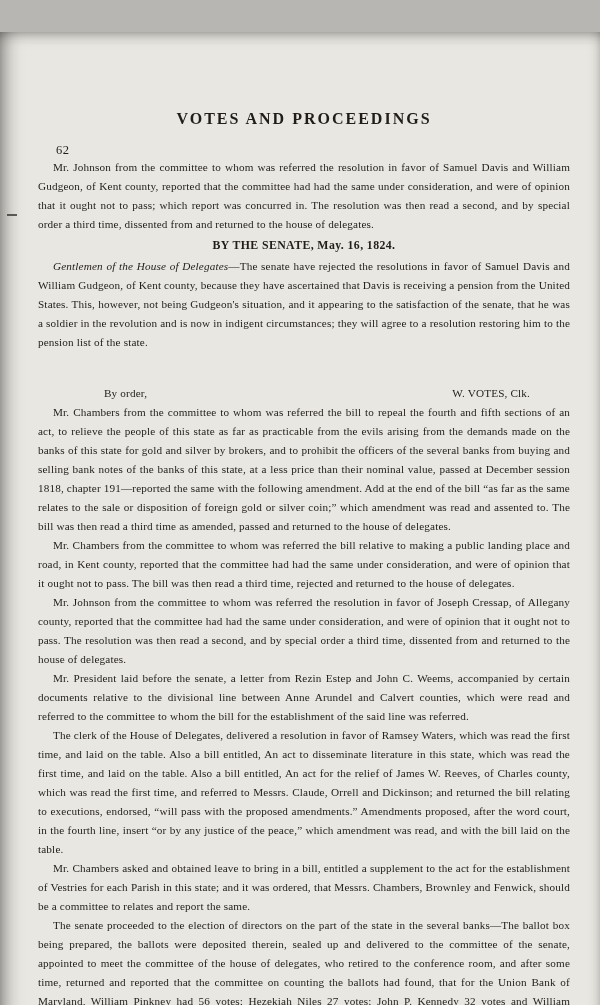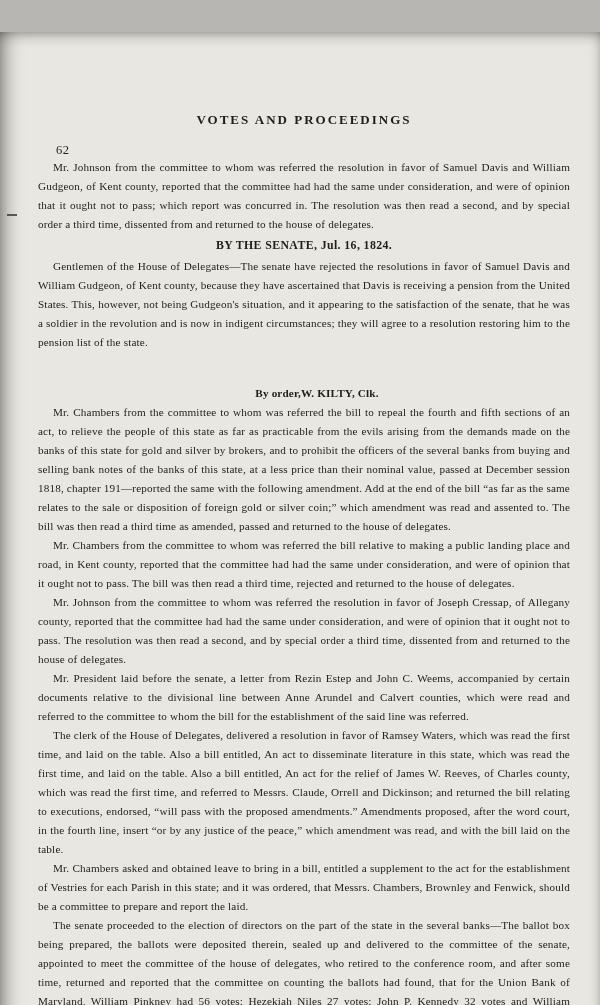--- a/index.html
+++ b/index.html
@@ -29,21 +29,21 @@
     margin-bottom: 15px;
     height: 16px;
   }
   .page-number {
     position: absolute;
     left: 18px; top: 1px;
     font-size: 12.5px;
     letter-spacing: .5px;
   }
   .page-title {
-    font-size: 13px;
+    font-size: 16px;
     font-weight: bold;
     letter-spacing: 2px;
   }
   .page-body {
     font-size: 11.2px;
     line-height: 19px;
     letter-spacing: .15px;
     text-align: justify;
   }
   .para {
@@ -53,54 +53,53 @@
   .center-heading {
     text-align: center;
     text-indent: 0;
     font-weight: bold;
     font-size: 11.8px;
     margin: 2px 0 2px 0;
     letter-spacing: .4px;
   }
   .by-order {
     display: flex;
-    justify-content: center;
+    justify-content: space-between;
     padding-left: 66px;
     padding-right: 40px;
     margin: 0;
-    font-weight: bold;
   }
-  .italic-lead { }
+  .italic-lead { font-style: italic; }
   .scan-mark {
     position: absolute;
     left: 7px; top: 150px;
     width: 10px; height: 2px;
     background: #3a3835;
     opacity: .8;
   }
 </style>
 </head>
 <body>
 
 <div class="page">
   <div class="scan-mark"></div>
   <div class="page-header">
     <span class="page-number">62</span>
     <span class="page-title">VOTES AND PROCEEDINGS</span>
   </div>
   <div class="page-body" id="page-body">
       <p class="para">Mr. Johnson from the committee to whom was referred the resolution in favor of Samuel Davis and William Gudgeon, of Kent county, reported that the committee had had the same under consideration, and were of opinion that it ought not to pass; which report was concurred in. The resolution was then read a second, and by special order a third time, dissented from and returned to the house of delegates.</p>
-      <p class="para center-heading">BY THE SENATE, Jul. 16, 1824.</p>
+      <p class="para center-heading">BY THE SENATE, May. 16, 1824.</p>
       <p class="para"><span class="italic-lead">Gentlemen of the House of Delegates</span><span>—The senate have rejected the resolutions in favor of Samuel Davis and William Gudgeon, of Kent county, because they have ascertained that Davis is receiving a pension from the United States. This, however, not being Gudgeon's situation, and it appearing to the satisfaction of the senate, that he was a soldier in the revolution and is now in indigent circumstances; they will agree to a resolution restoring him to the pension list of the state.</span></p>
       <div class="by-order">
         <span>By order,</span>
-        <span>W. KILTY, Clk.</span>
+        <span>W. VOTES, Clk.</span>
       </div>
       <p class="para">Mr. Chambers from the committee to whom was referred the bill to repeal the fourth and fifth sections of an act, to relieve the people of this state as far as practicable from the evils arising from the demands made on the banks of this state for gold and silver by brokers, and to prohibit the officers of the several banks from buying and selling bank notes of the banks of this state, at a less price than their nominal value, passed at December session 1818, chapter 191—reported the same with the following amendment. Add at the end of the bill “as far as the same relates to the sale or disposition of foreign gold or silver coin;” which amendment was read and assented to. The bill was then read a third time as amended, passed and returned to the house of delegates.</p>
       <p class="para">Mr. Chambers from the committee to whom was referred the bill relative to making a public landing place and road, in Kent county, reported that the committee had had the same under consideration, and were of opinion that it ought not to pass. The bill was then read a third time, rejected and returned to the house of delegates.</p>
       <p class="para">Mr. Johnson from the committee to whom was referred the resolution in favor of Joseph Cressap, of Allegany county, reported that the committee had had the same under consideration, and were of opinion that it ought not to pass. The resolution was then read a second, and by special order a third time, dissented from and returned to the house of delegates.</p>
       <p class="para">Mr. President laid before the senate, a letter from Rezin Estep and John C. Weems, accompanied by certain documents relative to the divisional line between Anne Arundel and Calvert counties, which were read and referred to the committee to whom the bill for the establishment of the said line was referred.</p>
       <p class="para">The clerk of the House of Delegates, delivered a resolution in favor of Ramsey Waters, which was read the first time, and laid on the table. Also a bill entitled, An act to disseminate literature in this state, which was read the first time, and laid on the table. Also a bill entitled, An act for the relief of James W. Reeves, of Charles county, which was read the first time, and referred to Messrs. Claude, Orrell and Dickinson; and returned the bill relating to executions, endorsed, “will pass with the proposed amendments.” Amendments proposed, after the word court, in the fourth line, insert “or by any justice of the peace,” which amendment was read, and with the bill laid on the table.</p>
-      <p class="para">Mr. Chambers asked and obtained leave to bring in a bill, entitled a supplement to the act for the establishment of Vestries for each Parish in this state; and it was ordered, that Messrs. Chambers, Brownley and Fenwick, should be a committee to prepare and report the laid.</p>
+      <p class="para">Mr. Chambers asked and obtained leave to bring in a bill, entitled a supplement to the act for the establishment of Vestries for each Parish in this state; and it was ordered, that Messrs. Chambers, Brownley and Fenwick, should be a committee to relates and report the same.</p>
       <p class="para">The senate proceeded to the election of directors on the part of the state in the several banks—The ballot box being prepared, the ballots were deposited therein, sealed up and delivered to the committee of the senate, appointed to meet the committee of the house of delegates, who retired to the conference room, and after some time, returned and reported that the committee on counting the ballots had found, that for the Union Bank of Maryland, William Pinkney had 56 votes; Hezekiah Niles 27 votes; John P. Kennedy 32 votes and William Stansbury 29 votes. For the Commercial and Farmer's Bank, John Barney had 60 votes and Charles C. Egerton 60 votes. For the Mechanics Bank of Baltimore, Tobias E. Stansbury had 63 votes and William Stewart 63 votes. For the Farmer's Bank of Maryland, John Johnson had 63 votes; Nicholas Brewer 51 votes; James Shaw 2 votes; Alexander Magruder 1 vote and William H. Marriott 1 vote. For the Branch Bank at Easton, William Clark had 68 votes and Lambert W. Spencer 68 votes. For the Hager's Town Bank, Daniel Schnebly had 57 votes; John Buchanan 58 votes; Joseph I. Merrick 1 vote, and Joseph Gabby 1 vote. For the Elkton Bank, George Benston had 27 votes and Jeremiah Taylor 44 votes. Whereupon it was declared in the senate, that William Pinkney and John P. Kennedy for the Union Bank of Maryland; John Barney and Charles C. Egerton, for the Commercial and Farmer's Bank; Tobias E. Stansbury and William Stewart for the Mechanics Bank; John Johnson and Nicholas Brewer, for the Farmer's Bank of Maryland; William Clark and Lambert W. Spencer, for the Branch Bank at Easton; Daniel Schnebly and John Buchanan, for the Hager's Town Bank; and Jeremiah Taylor, for the Elkton Bank, were duly elected directors on the part of the state, in the several banks, for and during the time prescribed by law.</p>
       <p class="para">The senate adjourned until to-morrow morning 16 oclock.</p>
     </div>
 </div>
 
 </body></html>

